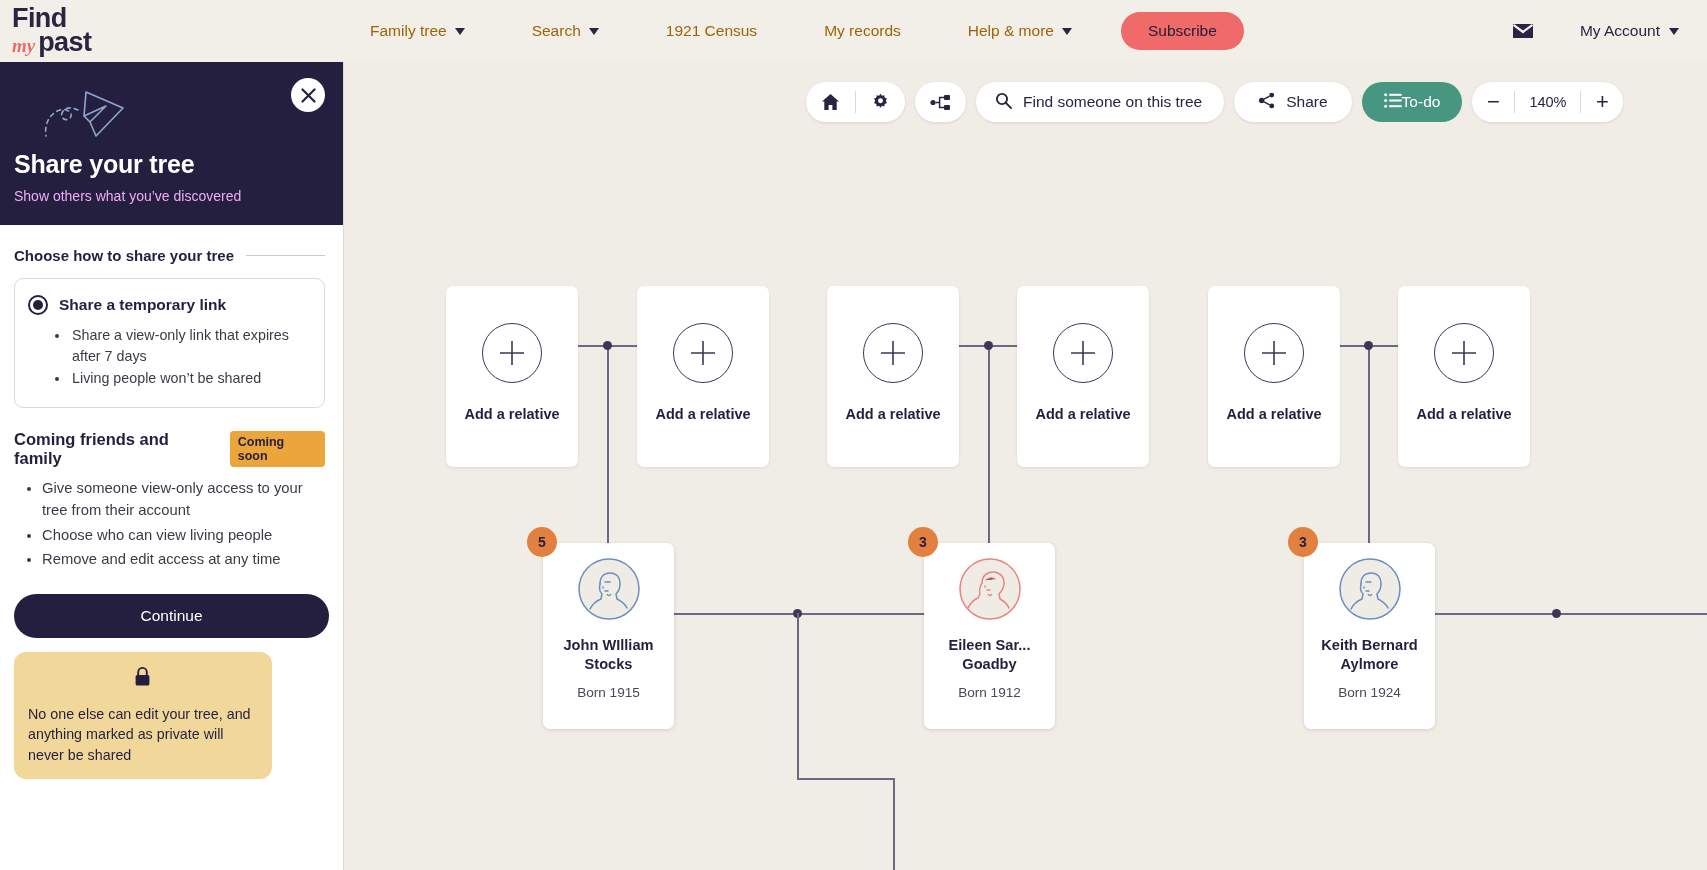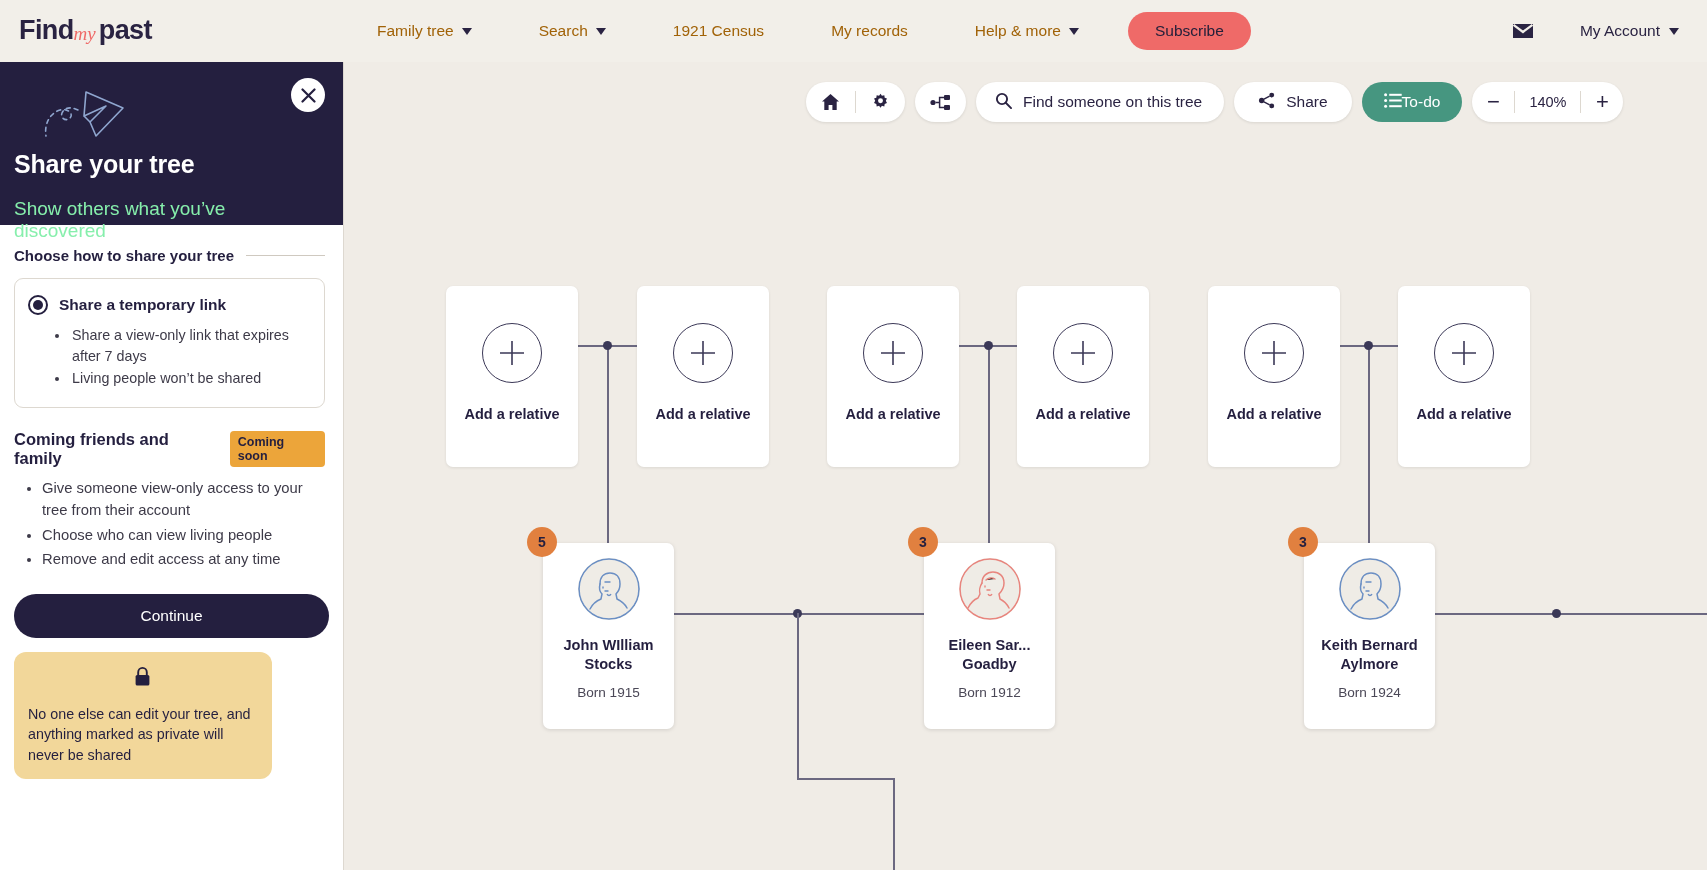--- a/index.html
+++ b/index.html
@@ -13,32 +13,32 @@
 
   
   #header {
     position: absolute; top: 0; left: 0;
     width: 1707px; height: 62px;
     background: #f2efe9;
     display: flex; align-items: center;
     z-index: 40;
   }
   #logo {
-    width: 130px; margin-left: 19px;
-    display: flex; 
+    width: 130px; margin-left: 12px;
+    display: flex; flex-direction: column;
     line-height: 0.88;
   }
   .logo-find {
     font-size: 27px; font-weight: 800; color: #2a2342;
     letter-spacing: -0.6px;
   }
   .logo-row2 { display: flex; align-items: baseline; }
   .logo-my {
     font-size: 19px; color: #ef6a68; font-style: italic;
-    font-family: "Liberation Serif", serif; font-weight: 400;
+    font-family: "Liberation Serif", serif; font-weight: 700;
     margin-right: 3px; transform: translateY(1px);
   }
   .logo-past {
     font-size: 27px; font-weight: 800; color: #2a2342;
     letter-spacing: -0.6px;
   }
   #nav { display: flex; align-items: center; margin-left: 228px; }
   .nav-item {
     display: flex; align-items: center; gap: 8px;
     font-size: 15.5px; color: #a16207;
@@ -88,21 +88,21 @@
     width: 34px; height: 34px; border-radius: 50%;
     background: #fff; border: none; cursor: pointer;
     display: flex; align-items: center; justify-content: center;
   }
   #plane-wrap { height: 58px; margin-left: 6px; }
   #panel-title {
     font-size: 25px; font-weight: 800; color: #fff;
     margin: 6px 0 0 0; letter-spacing: -0.2px;
   }
   #panel-sub {
-    font-size: 19px; color: #86efac; margin-top: 19px;
+    font-size: 14px; color: #f0abfc; margin-top: 9px;
   }
   #panel-body { padding: 22px 18px 0 14px; }
   #choose-row {
     display: flex; align-items: center; gap: 12px;
     margin-bottom: 14px;
   }
   #choose-label {
     font-size: 15px; font-weight: 700; color: #241f3f;
     white-space: nowrap;
   }

